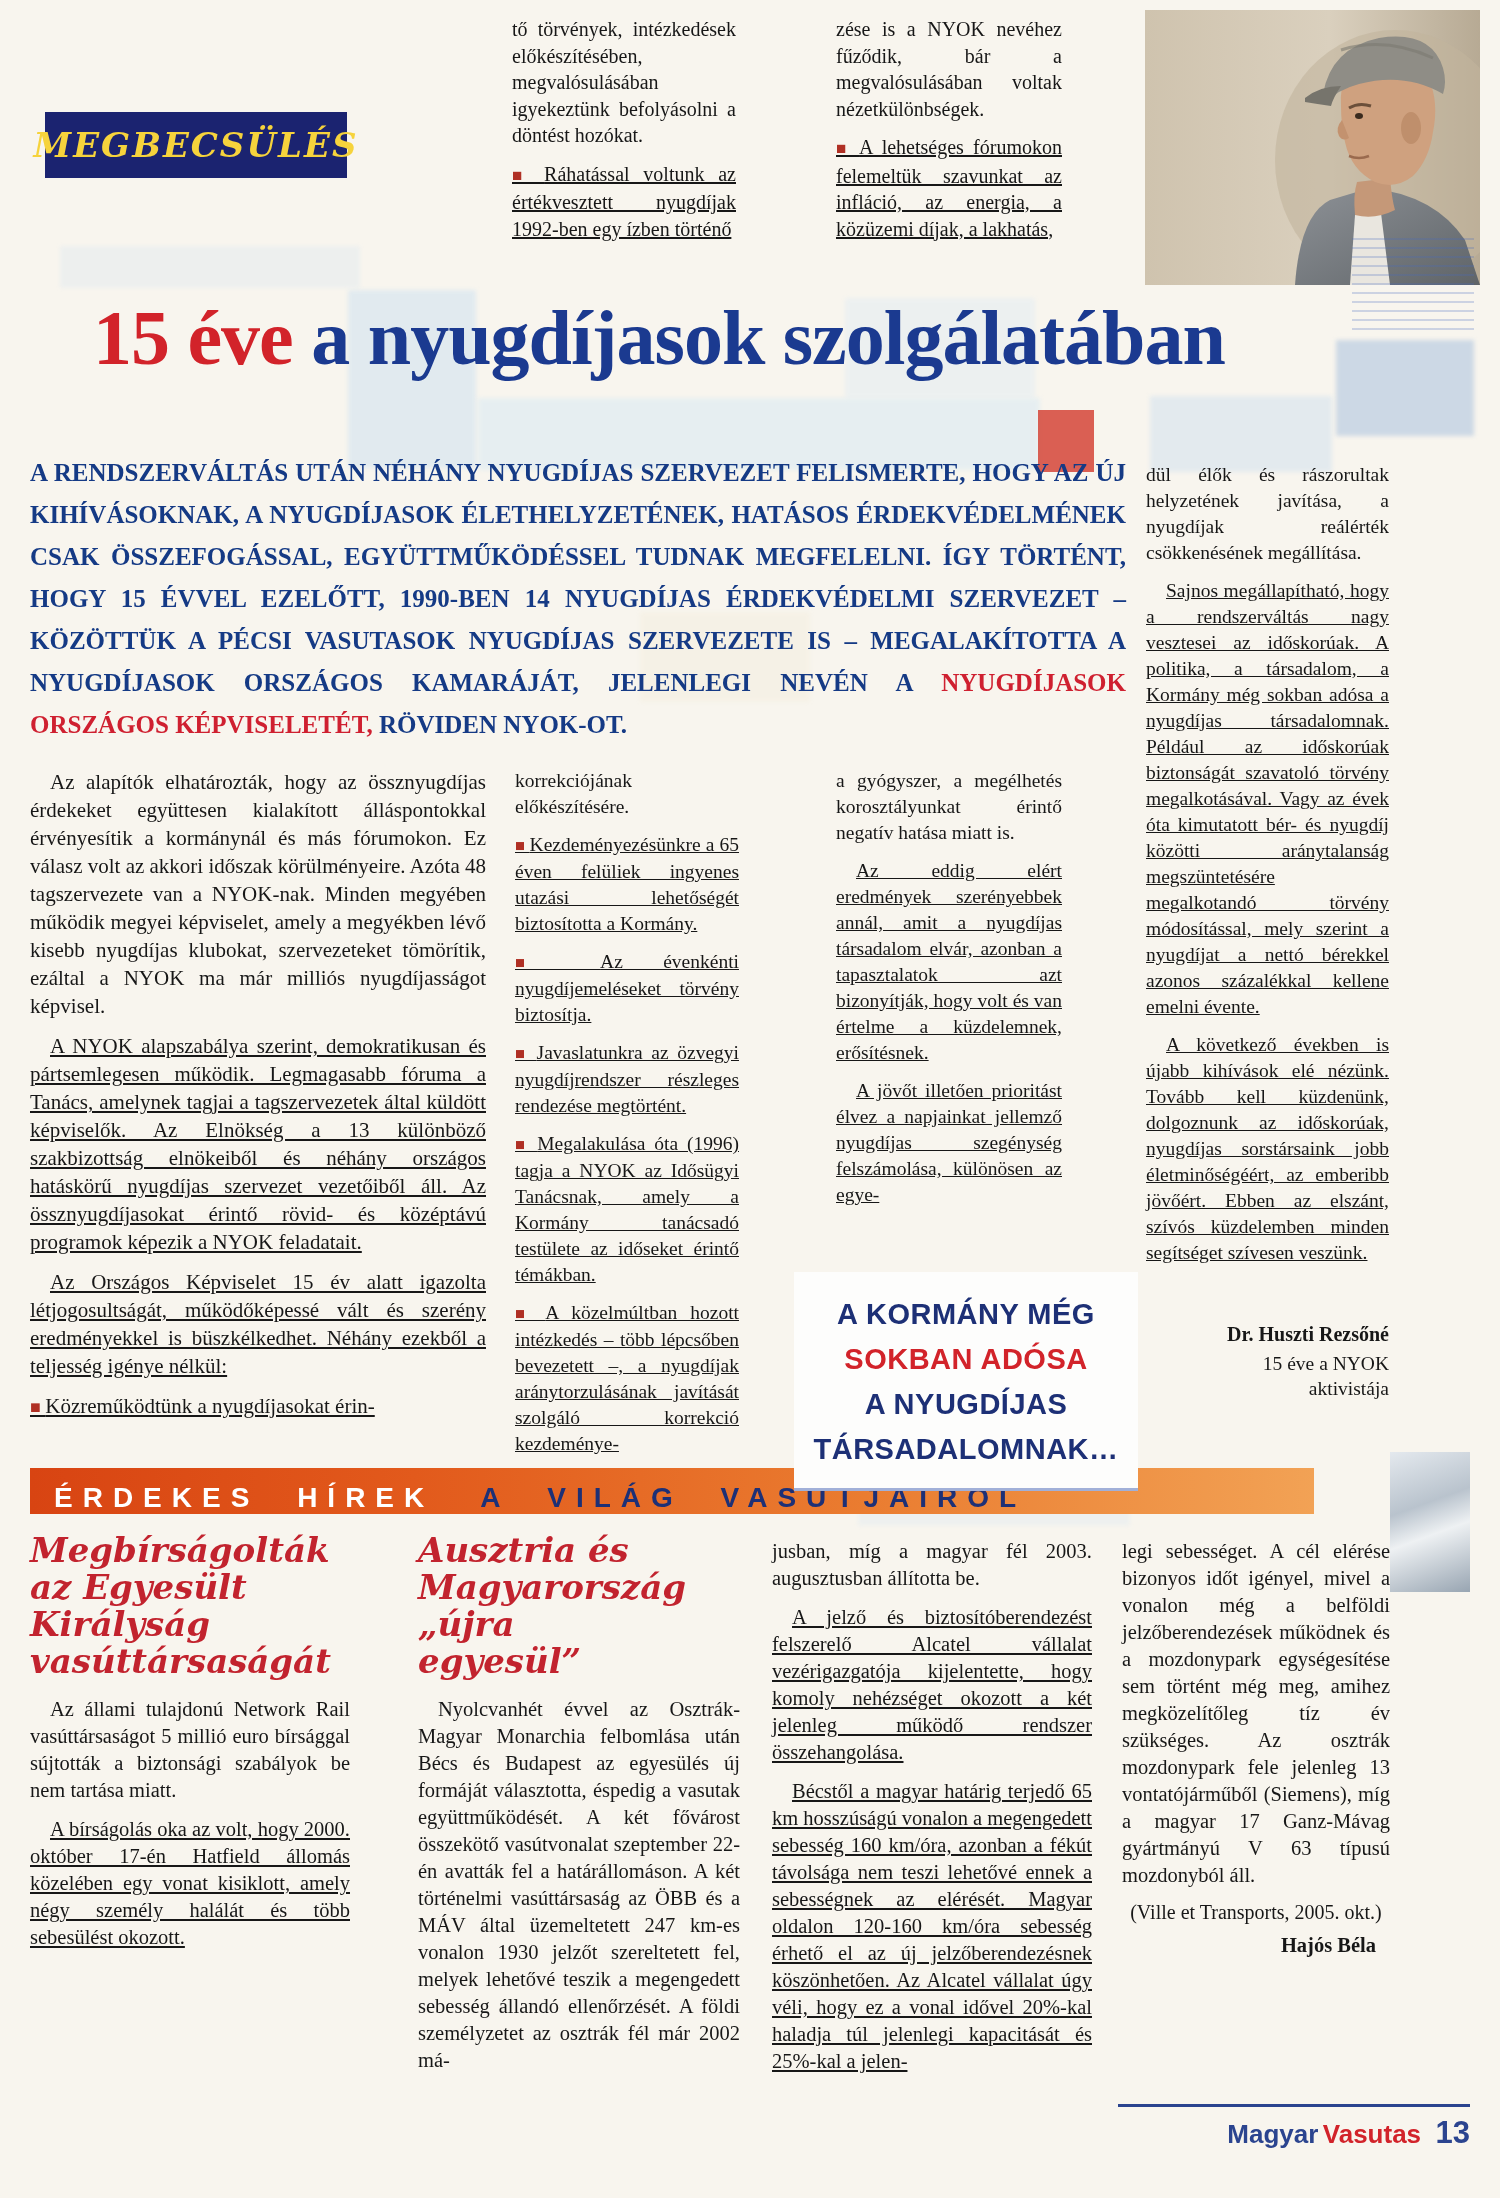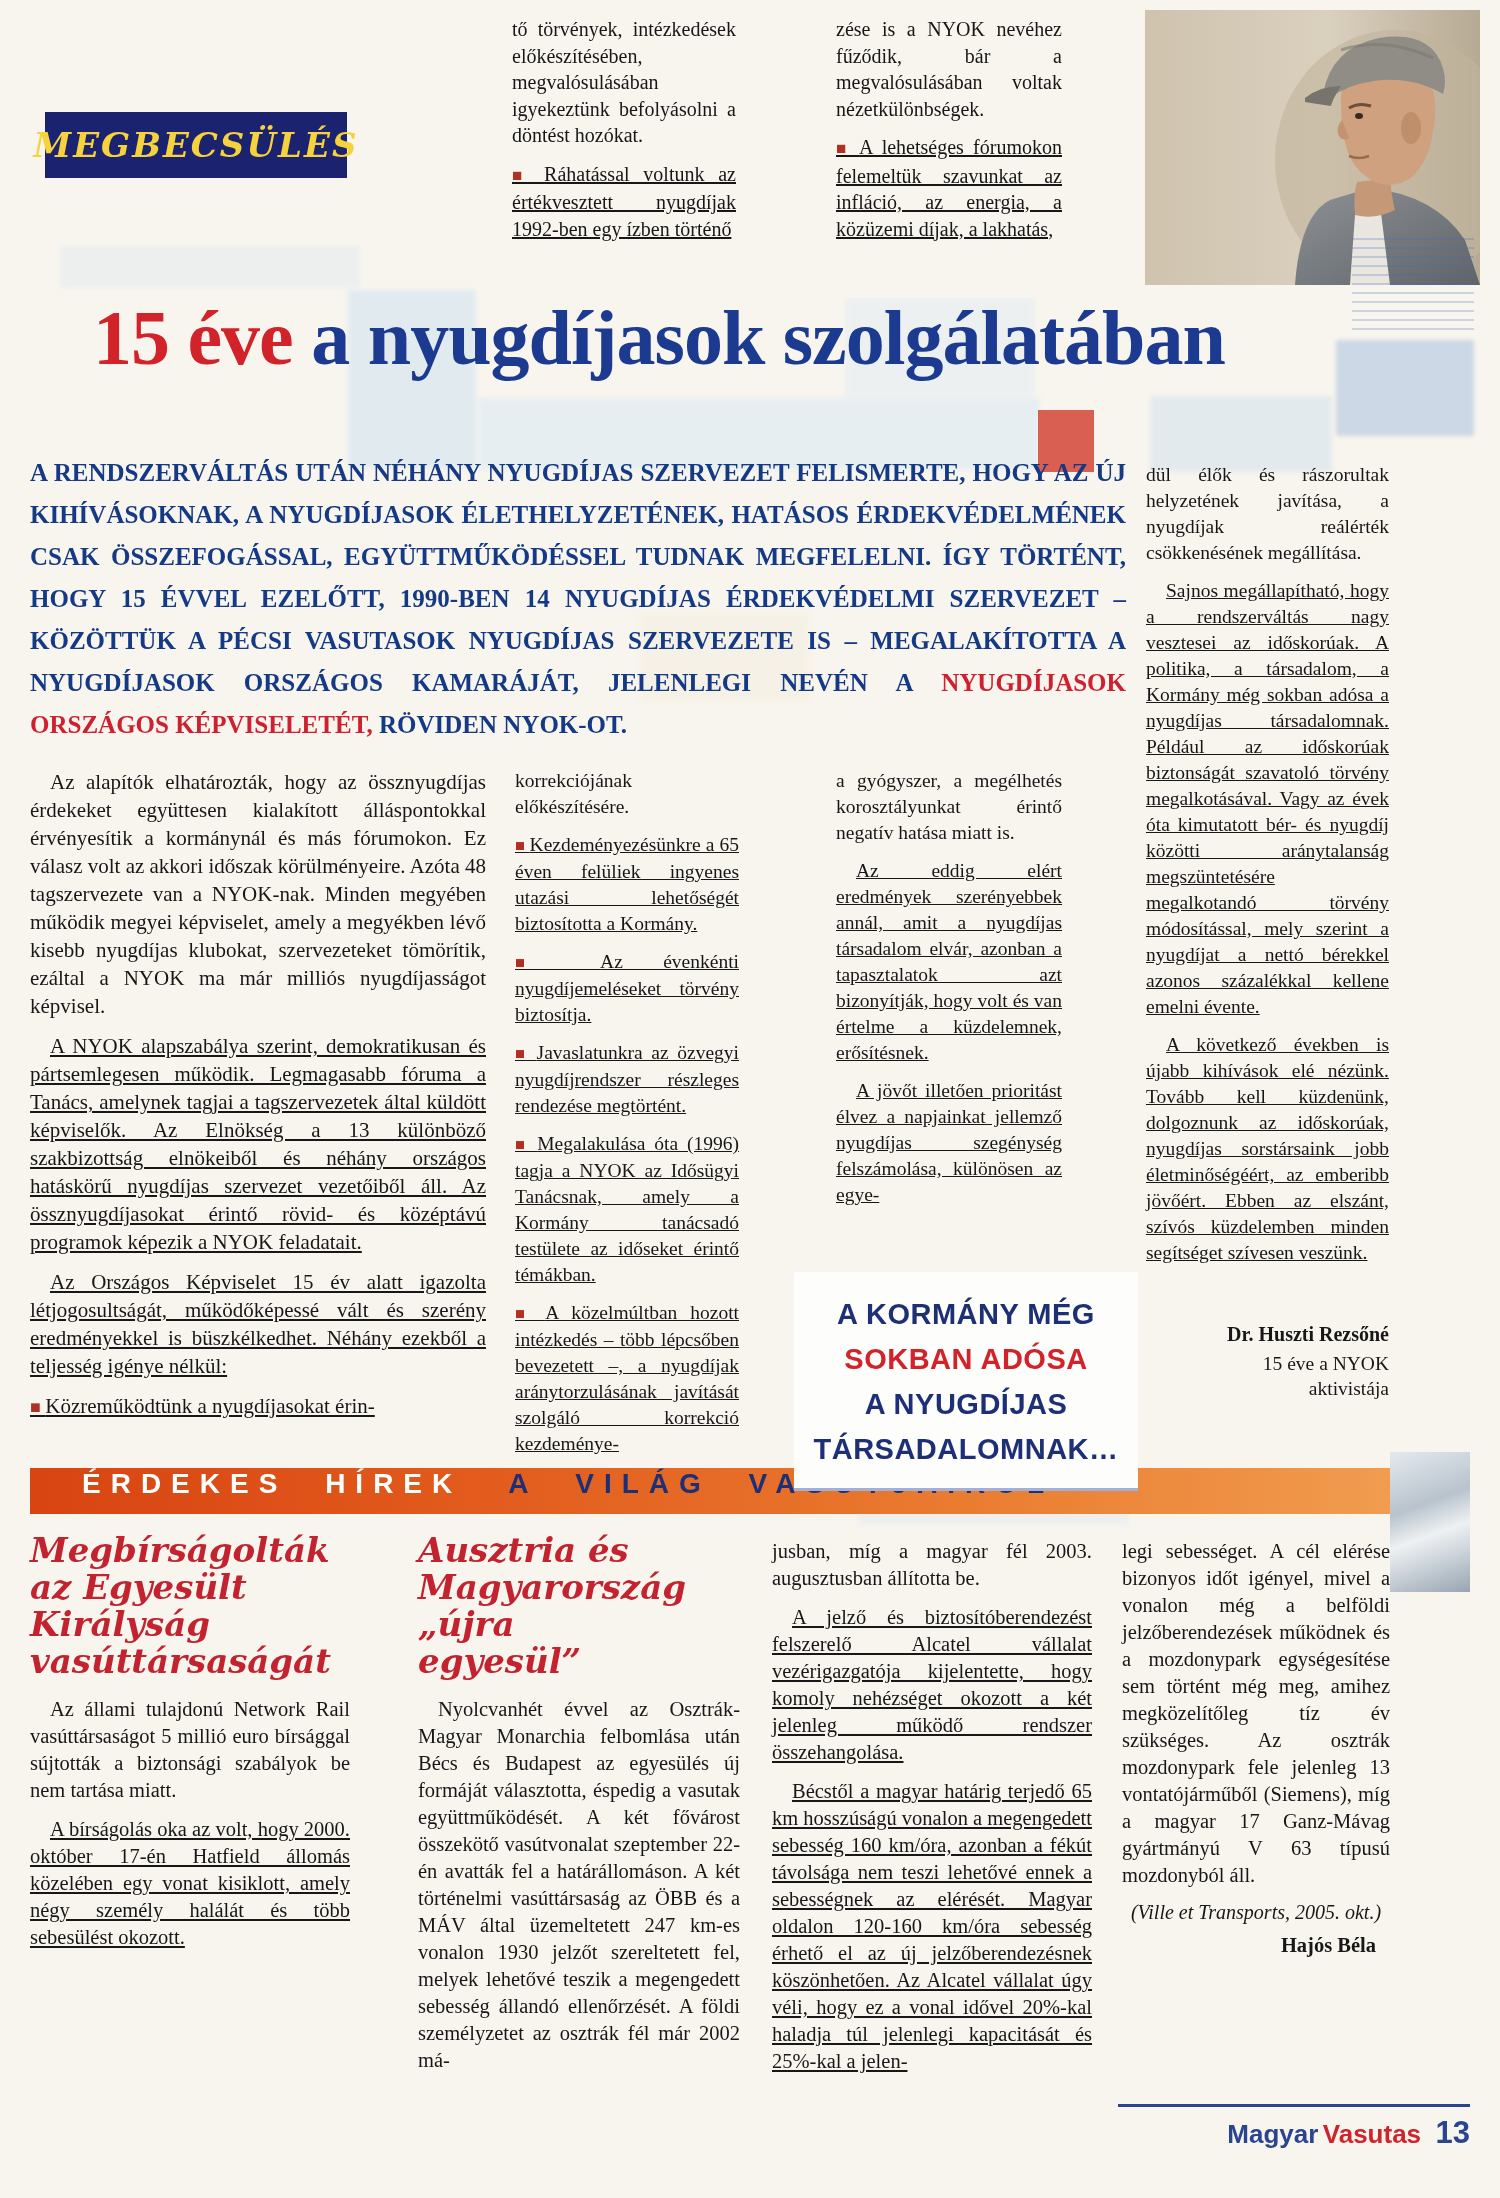--- a/index.html
+++ b/index.html
@@ -60,39 +60,39 @@
              color:#1d3076;font-weight:600;letter-spacing:.5px;
              border-bottom:3px solid rgba(70,100,180,.5);}
   .pq-red{color:#d2232a;font-weight:800;}
 
   
   .signature{margin-top:55px;}
   .sig-name{font-weight:700;text-align:right;font-size:20px;}
   .sig-role{text-align:right;font-size:19.5px;line-height:25px;width:160px;margin-left:auto;margin-top:4px;}
 
   
-  .newsbar{position:absolute;left:30px;top:1468px;width:1440px;height:46px;z-index:2;
-           display:flex;align-items:flex-start;padding-left:52px;box-sizing:border-box;
+  .newsbar{position:absolute;left:30px;top:1468px;width:1284px;height:46px;z-index:2;
+           display:flex;align-items:flex-end;padding-left:24px;box-sizing:border-box;
            background:linear-gradient(90deg,#d84412 0%,#e25a1c 30%,#ea7c30 65%,#f2a255 100%);
            font-family:"Liberation Sans",sans-serif;font-weight:700;font-size:28px;}
   .nb-left{color:#ffffff;letter-spacing:10px;word-spacing:20px;margin-right:46px;}
   .nb-right{color:#1d3076;letter-spacing:10px;word-spacing:20px;}
   .newsbar-photo{position:absolute;left:1390px;top:1452px;width:80px;height:140px;z-index:3;
                  background:linear-gradient(160deg,#e4e9ee 0%,#b9c3cd 38%,#eef1f3 58%,#98a5b2 100%);}
 
   
   .ncol{position:absolute;z-index:2;text-align:justify;font-size:20.5px;line-height:27px;}
   .n1{left:30px;top:1532px;width:320px;}
   .n2{left:418px;top:1532px;width:322px;}
   .n3{left:772px;top:1538px;width:320px;}
   .n4{left:1122px;top:1538px;width:268px;}
   .nhead{margin:0 0 16px 0;font-family:"DejaVu Serif",serif;font-style:italic;font-weight:700;
          color:#c2232e;font-size:34px;line-height:37px;text-align:left;}
   .n2 .nhead{max-width:260px;}
-  .attribution{font-style:italic;text-align:center;margin-top:10px;font-size:20px;}
+  .attribution{text-align:center;margin-top:10px;font-size:20px;}
   .author{font-weight:700;text-align:right;margin-top:6px;padding-right:14px;font-size:20.5px;}
 
   
   .footer{position:absolute;left:1118px;top:2104px;width:352px;z-index:2;border-top:3px solid #2b448f;
           padding-top:8px;text-align:right;font-family:"Liberation Sans",sans-serif;font-weight:700;}
   .f-magyar{color:#2b448f;font-size:26px;}
   .f-vasutas{color:#d2232a;font-size:26px;}
   .f-num{color:#2b448f;font-size:31px;margin-left:10px;}
 </style>
 </head>

